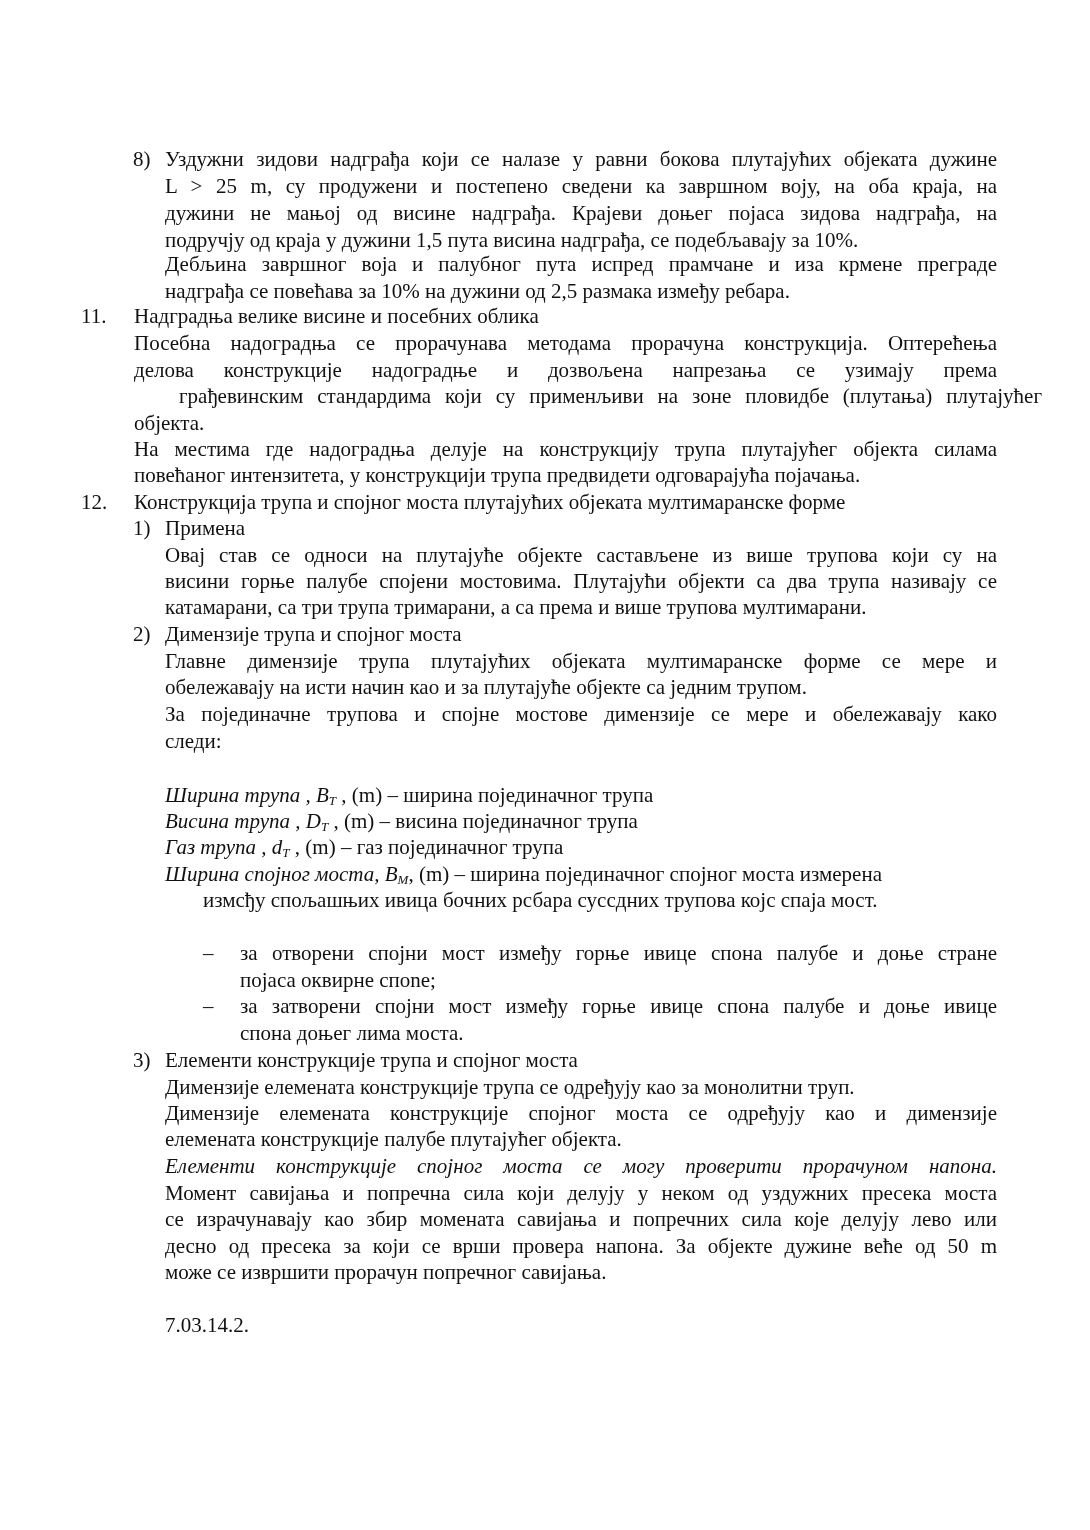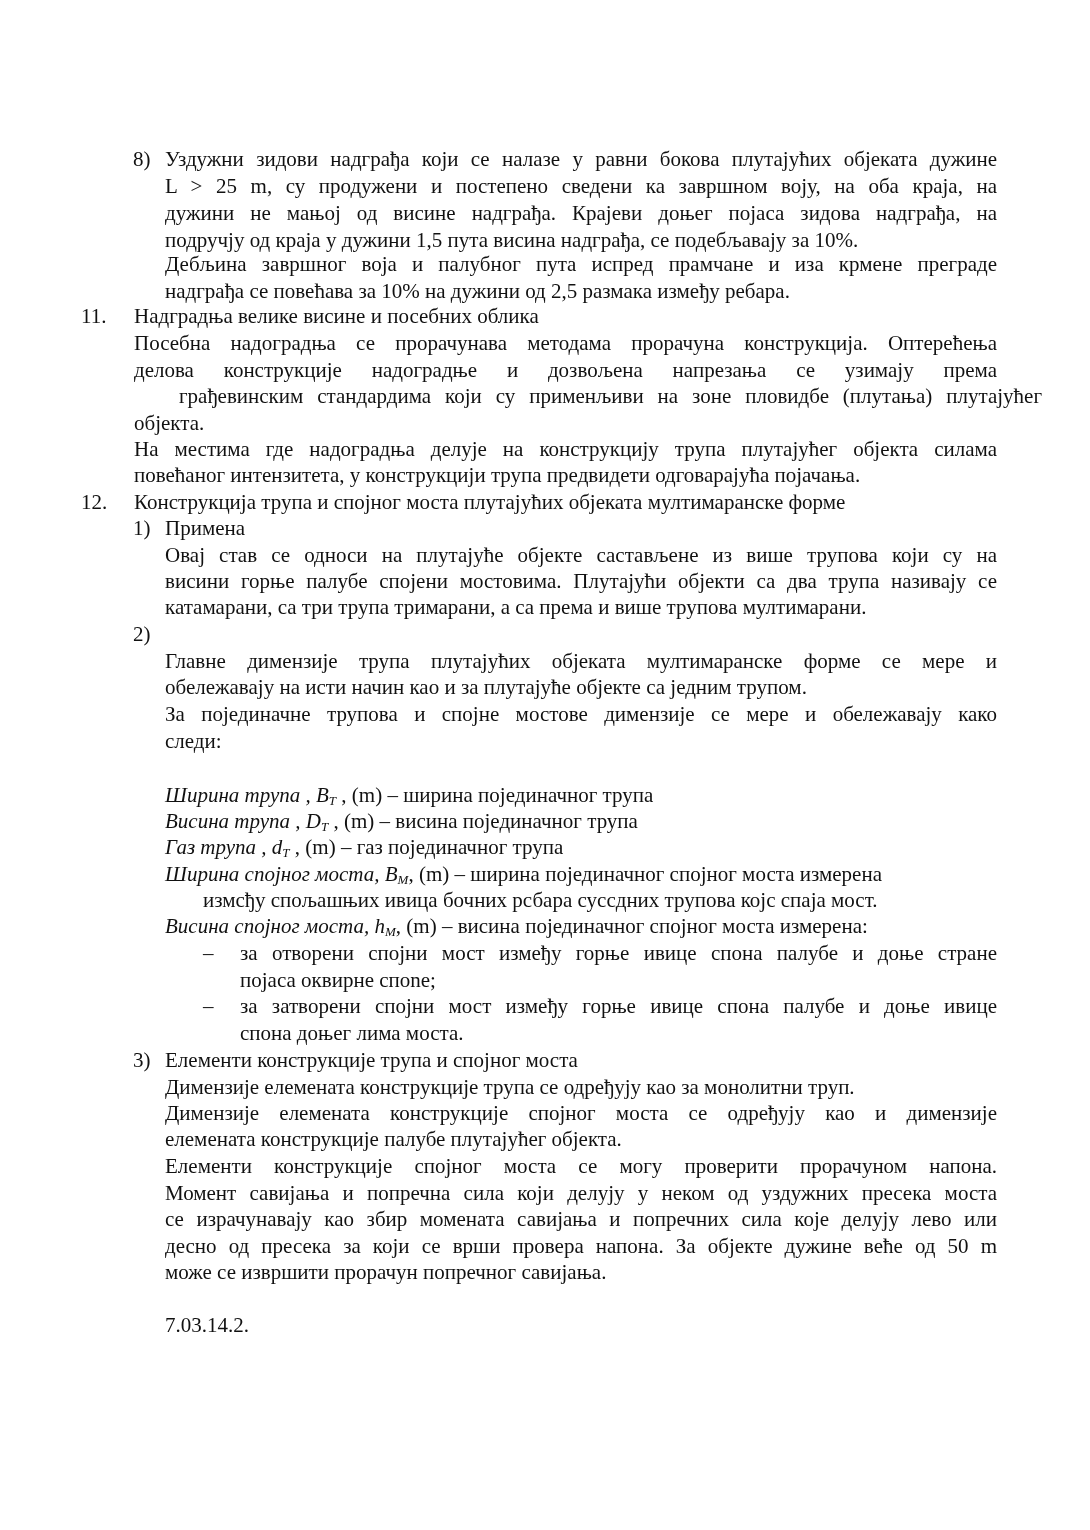--- a/index.html
+++ b/index.html
@@ -60,54 +60,52 @@
   <span class="num-top" style="top:489px;">12.</span>
   <div class="line" style="top:489px;left:134px;">Конструкција трупа и спојног моста плутајућих објеката мултимаранске форме</div>
 
   <span class="num-sub" style="top:515px;">1)</span>
   <div class="line" style="top:515px;left:165px;">Примена</div>
   <div class="line just" style="top:542px;left:165px;width:832px;">Овај став се односи на плутајуће објекте састављене из више трупова који су на</div>
   <div class="line just" style="top:568px;left:165px;width:832px;">висини горње палубе спојени мостовима. Плутајући објекти са два трупа називају се</div>
   <div class="line" style="top:594px;left:165px;">катамарани, са три трупа тримарани, а са према и више трупова мултимарани.</div>
 
   <span class="num-sub" style="top:621px;">2)</span>
+  <div class="line" style="top:621px;left:165px;">Димензије трупа и спојног моста</div>
   <div class="line just" style="top:648px;left:165px;width:832px;">Главне димензије трупа плутајућих објеката мултимаранске форме се мере и</div>
   <div class="line" style="top:674px;left:165px;">обележавају на исти начин као и за плутајуће објекте са једним трупом.</div>
   <div class="line just" style="top:701px;left:165px;width:832px;">За појединачне трупова и спојне мостове димензије се мере и обележавају како</div>
   <div class="line" style="top:728px;left:165px;text-align:right;">следи:</div>
 
   <div class="line" style="top:782px;left:165px;">
     <i class="term">Ширина трупа , </i><i class="term">B</i><sub>T</sub><span> , (m) – ширина појединачног трупа</span>
   </div>
   <div class="line" style="top:808px;left:165px;">
     <i class="term">Висина трупа , </i><i class="term">D</i><sub>T</sub><span> , (m) – висина појединачног трупа</span>
   </div>
   <div class="line" style="top:834px;left:165px;">
     <i class="term">Газ трупа , </i><i class="term">d</i><sub>T</sub><span> , (m) – газ појединачног трупа</span>
   </div>
   <div class="line" style="top:861px;left:165px;width:832px;display:flex;justify-content:space-between;">
     <span><i class="term">Ширина спојног моста, </i><i class="term">B</i><sub>M</sub><span>, (m) – ширина појединачног спојног моста измерена</span></span>
   </div>
   <div class="line" style="top:887px;left:203px;">измсђу спољашњих ивица бочних рсбара суссдних трупова којс спаја мост.</div>
-  <div class="line" style="top:913px;left:165px;">
-    <i class="term">Висина спојног моста, </i><i class="term">h</i><sub>M</sub><span>, (m) – висина појединачног спојног моста измерена:</span>
-  </div>
 
   <span class="dash" style="top:940px;">–</span>
   <div class="line just" style="top:940px;left:240px;width:757px;">за отворени спојни мост између горње ивице спона палубе и доње стране</div>
   <div class="line" style="top:967px;left:240px;">појаса оквирне спone;</div>
   <span class="dash" style="top:993px;">–</span>
   <div class="line just" style="top:993px;left:240px;width:757px;">за затворени спојни мост између горње ивице спона палубе и доње ивице</div>
   <div class="line" style="top:1020px;left:240px;">спона доњег лима моста.</div>
 
   <span class="num-sub" style="top:1047px;">3)</span>
   <div class="line" style="top:1047px;left:165px;">Елементи конструкције трупа и спојног моста</div>
   <div class="line" style="top:1074px;left:165px;">Димензије елемената конструкције трупа се одређују као за монолитни труп.</div>
   <div class="line just" style="top:1100px;left:165px;width:832px;">Димензије елемената конструкције спојног моста се одређују као и димензије</div>
   <div class="line" style="top:1126px;left:165px;">елемената конструкције палубе плутајућег објекта.</div>
-  <div class="line just" style="top:1153px;left:165px;width:832px;">Елементи конструкције спојног моста се могу проверити прорачуном напона.</div>
+  <div class="line just" style="top:1153px;left:165px;width:832px;font-style:italic;">Елементи конструкције спојног моста се могу проверити прорачуном напона.</div>
   <div class="line just" style="top:1180px;left:165px;width:832px;">Момент савијања и попречна сила који делују у неком од уздужних пресека моста</div>
   <div class="line just" style="top:1206px;left:165px;width:832px;">се израчунавају као збир момената савијања и попречних сила које делују лево или</div>
   <div class="line just" style="top:1233px;left:165px;width:832px;">десно од пресека за који се врши провера напона. За објекте дужине веће од 50 m</div>
   <div class="line" style="top:1259px;left:165px;">може се извршити прорачун попречног савијања.</div>
   <div class="line" style="top:1312px;left:165px;">7.03.14.2.</div>
 
 </div>
 
 </body></html>

